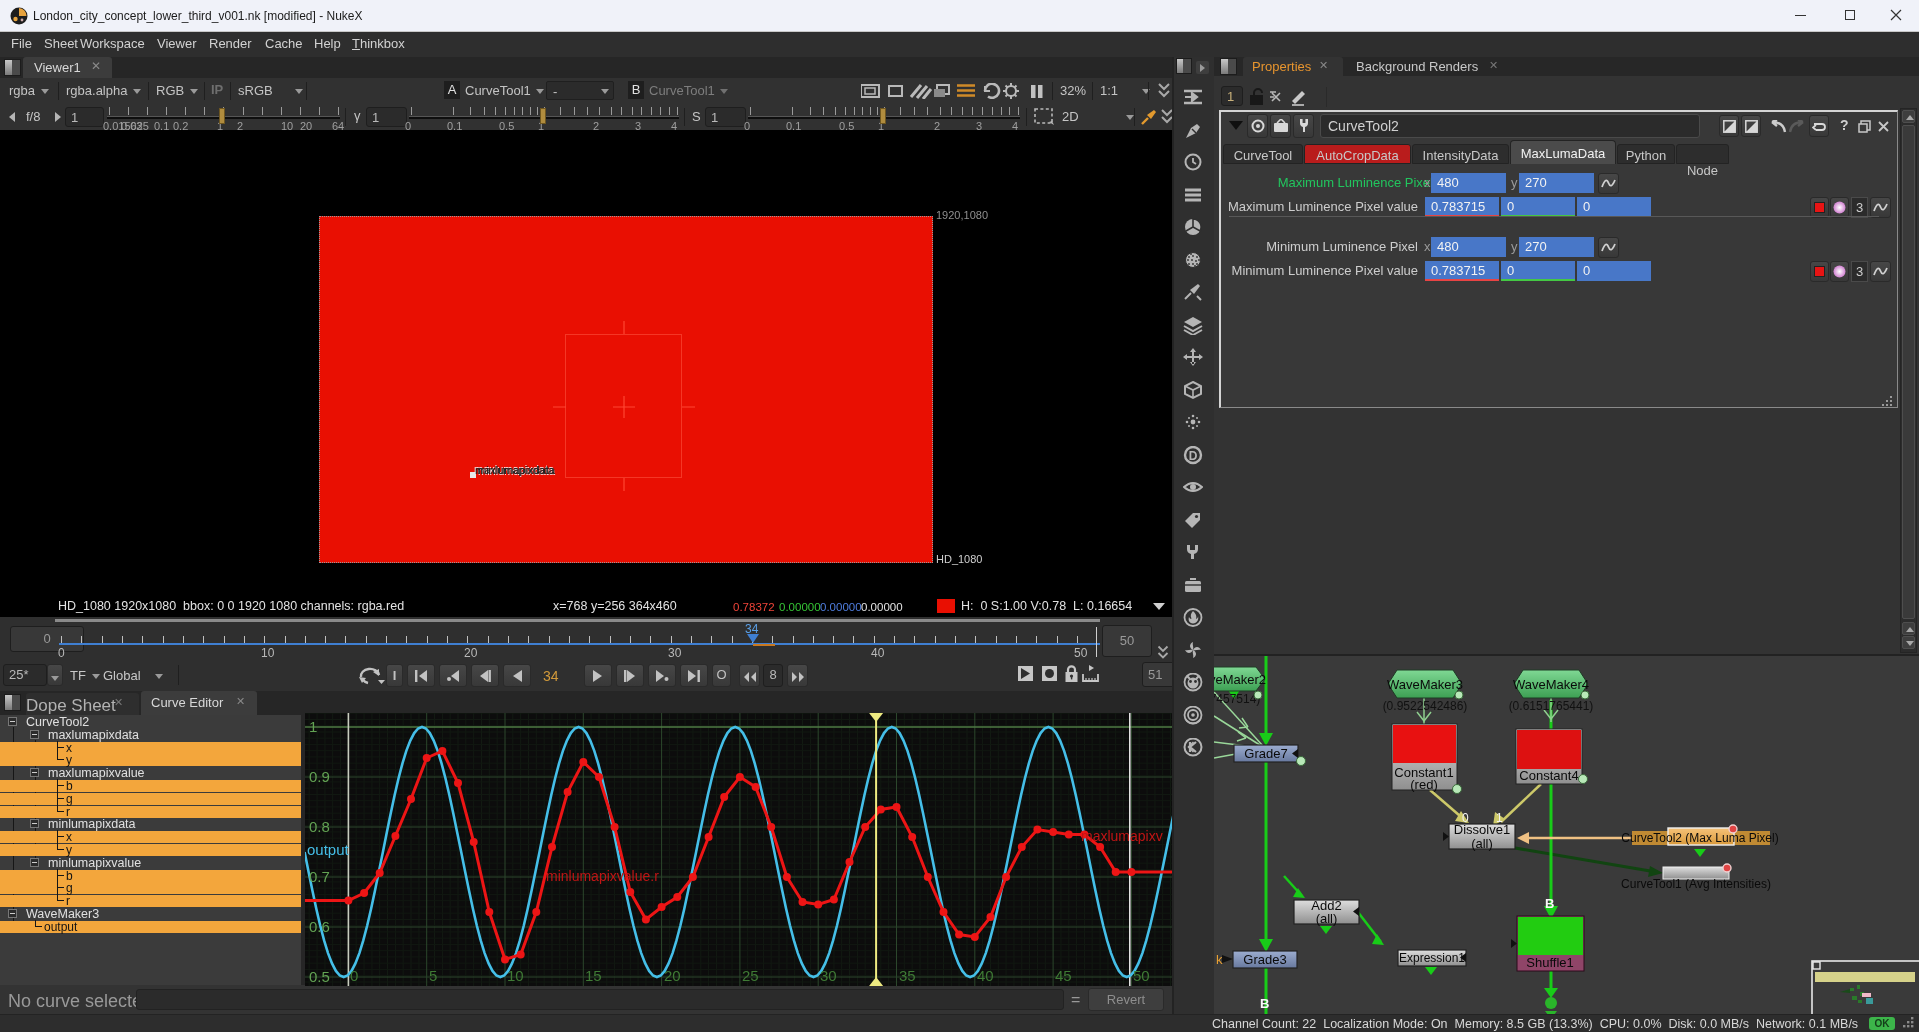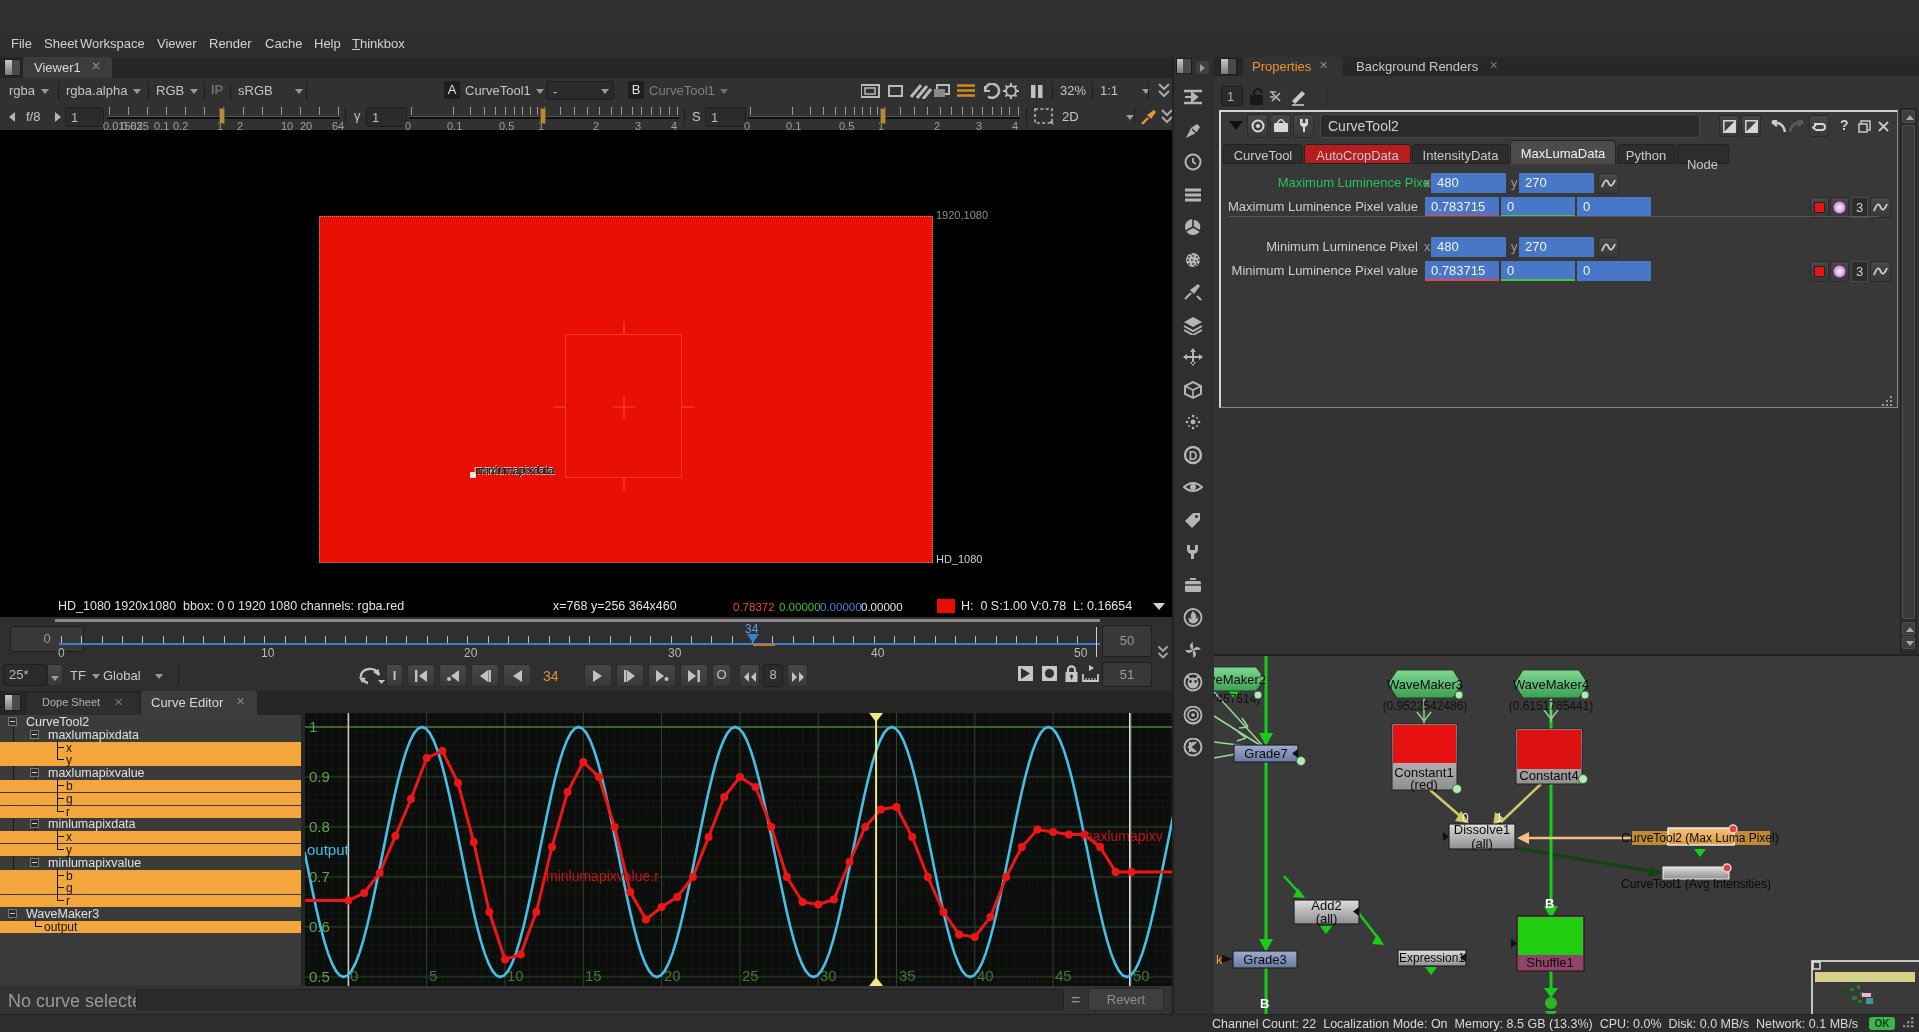--- a/index.html
+++ b/index.html
@@ -10,20 +10,34 @@
 .sep{position:absolute;width:1px;background:#1f1f1f;}
 .btn{position:absolute;background:#3e3e3e;border:1px solid #2a2a2a;border-radius:3px;color:#bdbdbd;text-align:center;}
 .tbtn{background:linear-gradient(#474747,#383838);}
 .numbox{position:absolute;background:#2b2b2b;border:1px solid #1e1e1e;border-radius:3px;color:#b9b9b9;font-size:13px;padding:2px 5px;}
 .slab{position:absolute;font-size:11px;color:#9f9f9f;}
 </style>
 </head>
 <body>
 <div id="root">
 
+<div class="abs" style="left:0;top:0;width:1919px;height:32px;background:#f0f2f9;border-bottom:1px solid #c8c8c8;">
+  <svg class="abs" style="left:10px;top:7px;" width="18" height="18" viewBox="0 0 18 18">
+    <circle cx="9" cy="9" r="8.5" fill="#1d1d1d"></circle>
+    <path d="M9 1 A8 8 0 0 1 16.5 9 L9 9 Z" fill="#e8a33d"></path>
+    <circle cx="5.5" cy="12" r="2.2" fill="#e8a33d"></circle>
+    <circle cx="12" cy="13" r="1.4" fill="#caa"></circle>
+  </svg>
+  <div class="abs" style="left:33px;top:9px;font-size:12px;color:#1b1b1b;">London_city_concept_lower_third_v001.nk [modified] - NukeX</div>
+  <div class="abs" style="left:1795px;top:15px;width:11px;height:1px;background:#333;"></div>
+  <div class="abs" style="left:1845px;top:10px;width:10px;height:10px;border:1.2px solid #333;"></div>
+  <svg class="abs" style="left:1890px;top:9px;" width="12" height="12" viewBox="0 0 12 12">
+        <path d="M1 1 L11 11 M11 1 L1 11" stroke="#333" stroke-width="1.2"></path>
+      </svg>
+</div>
 
 <div class="abs" style="left:0;top:32px;width:1919px;height:25px;background:#2e2e2e;font-size:13px;color:#d2d2d2;">
   <span class="abs" style="left:11px;top:4px;">File</span>
   <span class="abs" style="left:44px;top:4px;">Sheet</span>
   <span class="abs" style="left:80px;top:4px;">Workspace</span>
   <span class="abs" style="left:157px;top:4px;">Viewer</span>
   <span class="abs" style="left:209px;top:4px;">Render</span>
   <span class="abs" style="left:265px;top:4px;">Cache</span>
   <span class="abs" style="left:314px;top:4px;">Help</span>
   <span class="abs" style="left:352px;top:4px;"><u>T</u>hinkbox</span>
@@ -390,30 +404,30 @@
         <rect x="1.5" y="7" width="12" height="10" fill="#c6c6c6"></rect>
         <path d="M4 7 V4.8 a3.5 3.5 0 0 1 7 0 V7" fill="none" stroke="#c6c6c6" stroke-width="2.2"></path>
         <circle cx="7.5" cy="11" r="1.6" fill="#2f2f2f"></circle>
         <rect x="6.9" y="11" width="1.4" height="3.4" fill="#2f2f2f"></rect>
       </svg>
       <svg class="abs" style="left:1082px;top:5px;" width="17" height="18" viewBox="0 0 17 18">
         <path d="M7 0 l5 3 -5 3z" fill="#c6c6c6"></path>
         <path d="M1 9 V16 H16 V9" fill="none" stroke="#c6c6c6" stroke-width="1.8"></path>
         <path d="M4 16 v-3 M7 16 v-3 M10 16 v-3 M13 16 v-3" stroke="#c6c6c6" stroke-width="1.2"></path>
       </svg>
-      <div class="numbox" style="left:1102px;top:2px;width:50px;height:25px;background:#383838;color:#9a9a9a;text-align:center;line-height:19px;">51</div>
+      <div class="numbox" style="left:1142px;top:2px;width:50px;height:25px;background:#383838;color:#9a9a9a;line-height:19px;">51</div>
 </div>
 
 <div class="abs" style="left:0;top:691px;width:1172px;height:323px;background:#333333;">
   <div class="abs" style="left:0;top:0;width:1172px;height:24px;background:#262626;">
     <div class="abs" style="left:4px;top:3px;width:17px;height:17px;background:#4a4a4a;border:1px solid #1c1c1c;">
           <div style="width:7px;height:15px;background:linear-gradient(#c8c8c8,#7a7a7a);"></div>
         </div>
     <div class="abs" style="left:26px;top:2px;width:113px;height:22px;background:#2e2e2e;border-radius:3px 3px 0 0;">
-      <span class="abs" style="left:16px;top:3px;font-size:11px;color:#b2b2b2;">Dope Sheet</span>
+      <span class="abs" style="left:0;top:3px;font-size:17px;color:#b2b2b2;">Dope Sheet</span>
           <span class="abs" style="left:88px;top:3px;font-size:11px;color:#777;">✕</span>
     </div>
     <div class="abs" style="left:141px;top:0px;width:116px;height:24px;background:#3c3c3c;border-radius:3px 3px 0 0;">
       <span class="abs" style="left:10px;top:4px;font-size:13px;color:#d8d8d8;">Curve Editor</span>
           <span class="abs" style="left:95px;top:4px;font-size:11px;color:#888;">✕</span>
     </div>
   </div>
 
   <div class="abs" style="left:0;top:24px;width:301px;height:270px;background:#3b3b3b;overflow:hidden;">
         <div class="abs" style="left:13px;top:12px;width:1px;height:196px;background:#161616;"></div>
@@ -778,21 +792,21 @@
           <svg class="abs" style="left:657px;top:9px;" width="11" height="11" viewBox="0 0 11 11">
             <path d="M1 1 L10 10 M10 1 L1 10" stroke="#c8c8c8" stroke-width="1.8"></path>
           </svg>
         </div>
         <div class="abs" style="left:0;top:30px;width:675px;height:30px;background:#383838;">
           <div class="abs" style="left:2px;top:2px;width:80px;height:20px;background:#2d2d2d;border:1px solid #232323;border-radius:3px 3px 0 0;text-align:center;font-size:13px;color:#c8c8c8;padding-top:3px;">CurveTool</div>
           <div class="abs" style="left:83px;top:2px;width:107px;height:20px;background:#b91c1c;border:1px solid #232323;border-radius:3px 3px 0 0;text-align:center;font-size:13px;color:#c8c8c8;padding-top:3px;">AutoCropData</div>
           <div class="abs" style="left:191px;top:2px;width:97px;height:20px;background:#2d2d2d;border:1px solid #232323;border-radius:3px 3px 0 0;text-align:center;font-size:13px;color:#c8c8c8;padding-top:3px;">IntensityData</div>
           <div class="abs" style="left:289px;top:-2px;width:106px;height:24px;background:#4b4b4b;border:1px solid #232323;border-bottom:none;border-radius:4px 4px 0 0;text-align:center;font-size:13px;color:#f2f2f2;padding-top:5px;">MaxLumaData</div>
           <div class="abs" style="left:396px;top:2px;width:58px;height:20px;background:#2d2d2d;border:1px solid #232323;border-radius:3px 3px 0 0;text-align:center;font-size:13px;color:#c8c8c8;padding-top:3px;">Python</div>
-          <div class="abs" style="left:455px;top:2px;width:53px;height:20px;background:#2d2d2d;border:1px solid #232323;border-radius:3px 3px 0 0;text-align:center;font-size:13px;color:#c8c8c8;padding-top:12px;">Node</div>
+          <div class="abs" style="left:455px;top:2px;width:53px;height:20px;background:#2d2d2d;border:1px solid #232323;border-radius:3px 3px 0 0;text-align:center;font-size:13px;color:#c8c8c8;padding-top:18px;">Node</div>
         </div>
         <div class="abs" style="left:0;top:60px;width:675px;height:24px;">
           <span style="position:absolute;font-size:13px;color:#22c55e;text-align:right;width:192px;left:20px;white-space:nowrap;top:3px;">Maximum Luminence Pixel</span>
           <span style="position:absolute;left:203px;top:3px;color:#9a9a9a;font-size:13px;">x</span>
           <div style="position:absolute;height:20px;background:#4877c8;color:#f2f2f2;font-size:13px;padding:2px 0 0 6px;left:210px;top:1px;width:75px;">480</div>
           <span style="position:absolute;left:290px;top:3px;color:#9a9a9a;font-size:13px;">y</span>
           <div style="position:absolute;height:20px;background:#4877c8;color:#f2f2f2;font-size:13px;padding:2px 0 0 6px;left:298px;top:1px;width:75px;">270</div>
           <div class="btn tbtn" style="left:377px;top:1px;width:21px;height:21px;"><svg width="15" height="11" viewBox="0 0 15 11" style="margin-top:4px;">
               <path d="M1 9 C4 1 6 1 7.5 5 C9 9 11 9 14 2" fill="none" stroke="#d0d0d0" stroke-width="1.8"></path>
             </svg></div>

